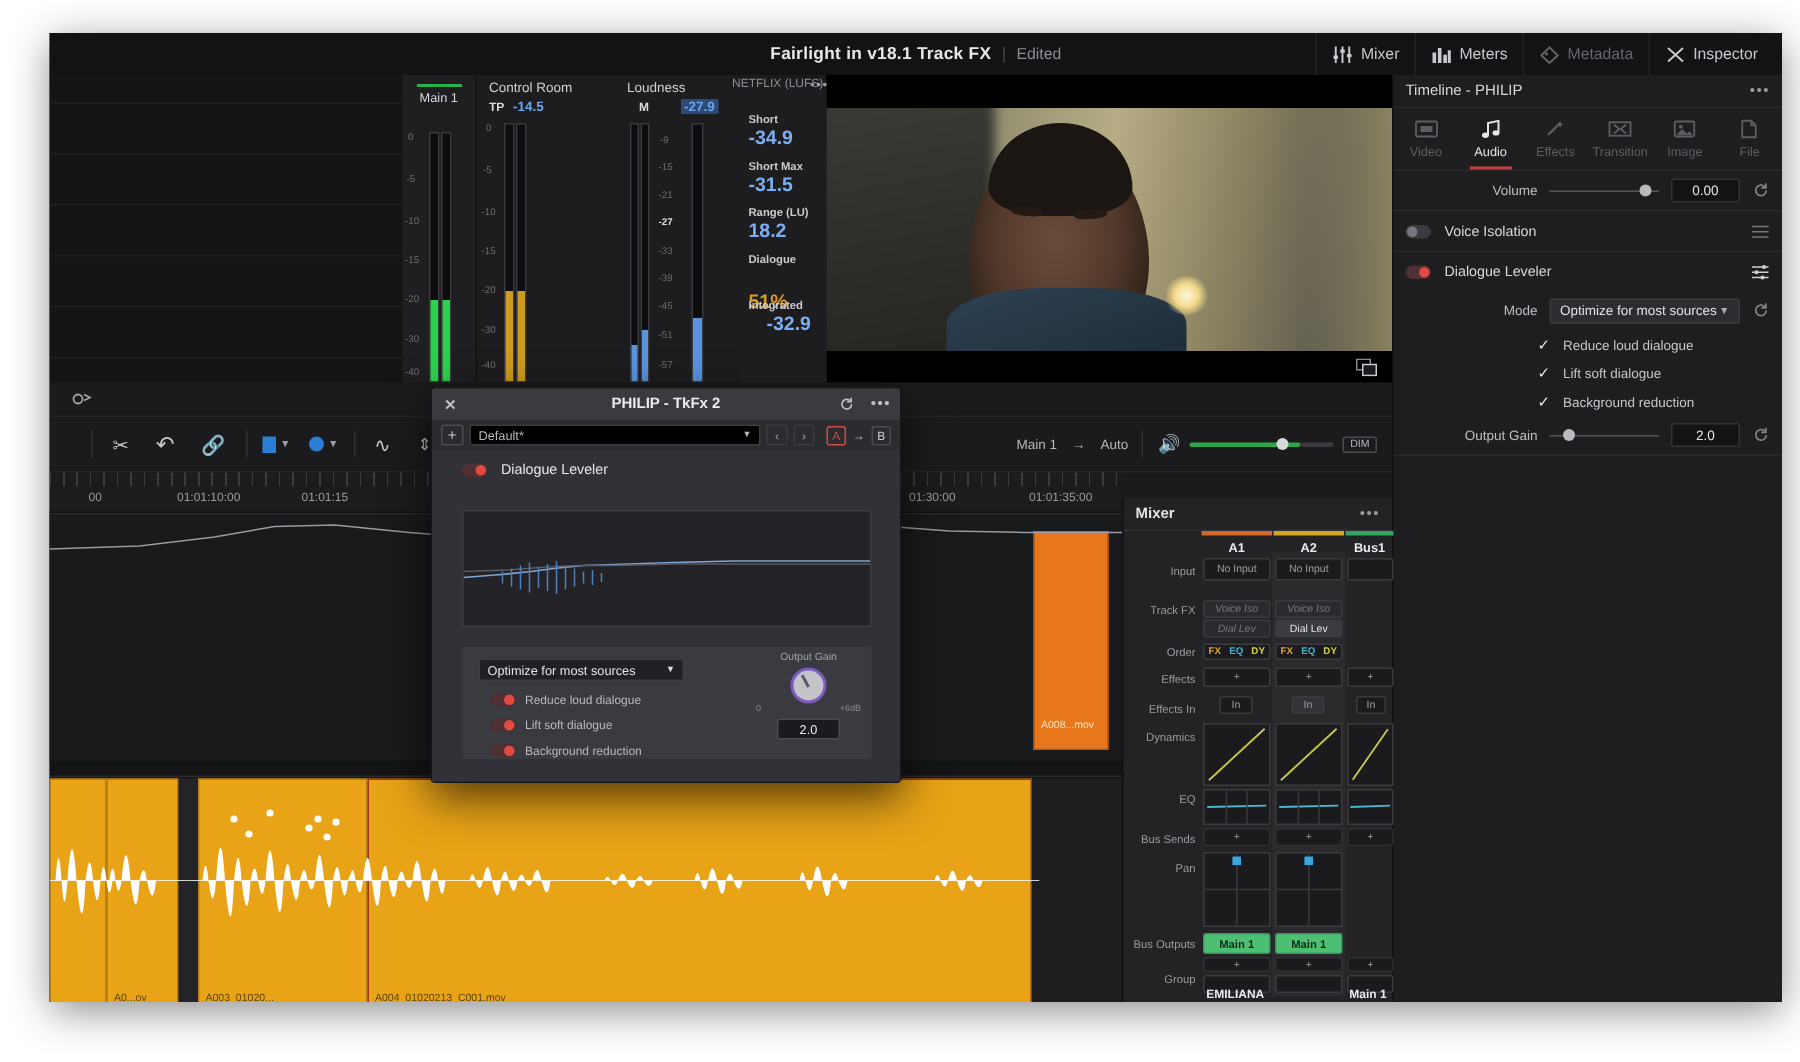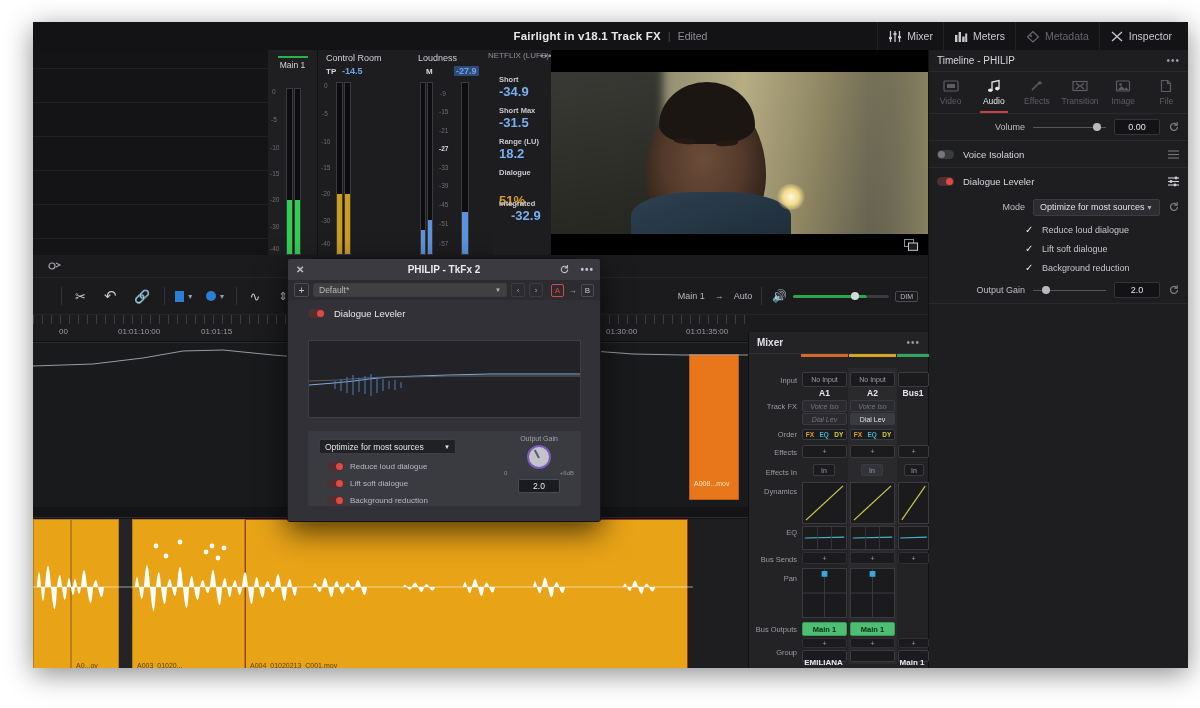--- a/index.html
+++ b/index.html
@@ -95,37 +95,37 @@
   .ruler{ position:absolute; left:0; top:293px; width:715px; height:27px; background:#1c1c1f; border-bottom:1px solid #0f0f11;}
   .tcTxt{ position:absolute; top:12px; color:#9b9ba2; font-size:8px;}
   .tracksArea{ position:absolute; left:0; top:320px; width:715px; height:326px; background:#141416;}
   .clip{ position:absolute; background:#e8a317; border:1px solid #b5801a; overflow:hidden;}
   .clipName{ position:absolute; bottom:1px; left:4px; color:#5d4408; font-size:7px;}
   
   .mixer{ position:absolute; left:715px; top:310px; width:180px; height:336px; background:#232326; border-left:1px solid #101012;}
   .mxHdr{ height:22px; display:flex; align-items:center; justify-content:space-between; padding:0 8px;
           color:#e2e2e7; font-size:10px; font-weight:bold; border-bottom:1px solid #2e2e33;}
   .mxLbl{ color:#9a9aa2; font-size:7.5px; text-align:right;}
-  .chName{ color:#e8e8ee; font-size:8.5px; font-weight:bold; text-align:center;margin-top:28px;}
+  .chName{ color:#e8e8ee; font-size:8.5px; font-weight:bold; text-align:center;}
   .cell{ border:1px solid #3a3a41; border-radius:2px; background:#1b1b1e; color:#9d9da5;
          font-size:7px; display:flex; align-items:center; justify-content:center;}
   .greenCell{ background:#4cbf72; border:1px solid #3a9a58; color:#0e2d18; font-size:7.5px; font-weight:bold;
               display:flex; align-items:center; justify-content:center; border-radius:2px;}
   
   .fxdlg{ position:absolute; left:254px; top:236px; width:314px; height:264px;
           background:#2b2b30; border:1px solid #161619; border-radius:3px;
           box-shadow:0 10px 30px rgba(0,0,0,.65);}
   .fxTitle{ height:21px; background:#3a3a40; display:flex; align-items:center; justify-content:center;
             position:relative; color:#e9e9ee; font-size:10px; font-weight:bold; border-radius:2px 2px 0 0;}
   .fxClose{ position:absolute; left:8px; color:#bfbfc6; font-size:10px;}
   .fxRight{ position:absolute; right:6px; display:flex; align-items:center; gap:10px; color:#bfbfc6; font-size:10px;}
   .fxBar{ height:20px; display:flex; align-items:center; gap:4px; padding:0 6px; background:#2b2b30;}
   .fxPlus{ width:15px; height:14px; border:1px solid #4c4c54; border-radius:2px; color:#c9c9d0;
            font-size:10px; display:flex; align-items:center; justify-content:center;}
-  .fxPreset{ flex:1; height:14px; background:#404040; border:1px solid #3b3b42; border-radius:2px;
+  .fxPreset{ flex:1; height:14px; background:#000000; border:1px solid #3b3b42; border-radius:2px;
              display:flex; align-items:center; justify-content:space-between; padding:0 5px;
              color:#b7b7bf; font-size:8.5px;}
   .fxNav{ width:14px; height:14px; border:1px solid #3b3b42; border-radius:2px; color:#a8a8b0;
           font-size:8px; display:flex; align-items:center; justify-content:center;}
   .fxAB{ display:flex; align-items:center; gap:2px; margin-left:4px;}
   .abBox{ width:13px; height:13px; border:1px solid #4c4c54; border-radius:2px; font-size:8px;
           display:flex; align-items:center; justify-content:center; color:#c9c9d0;}
   .abBox.a{ color:#cf4b44; border-color:#cf4b44;}
   .fxBody{ position:absolute; left:0; top:41px; width:100%; bottom:0; background:#313137;}
   .graphBox{ position:absolute; left:20px; top:40px; width:273px; height:78px; background:#232327;

